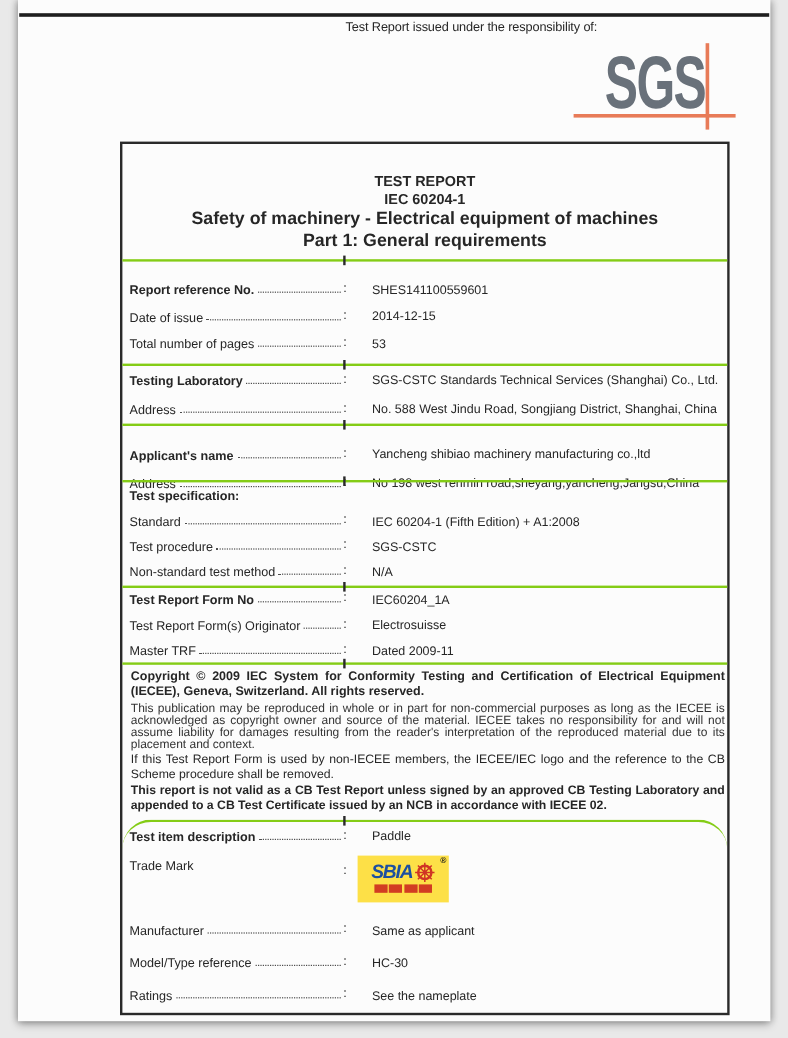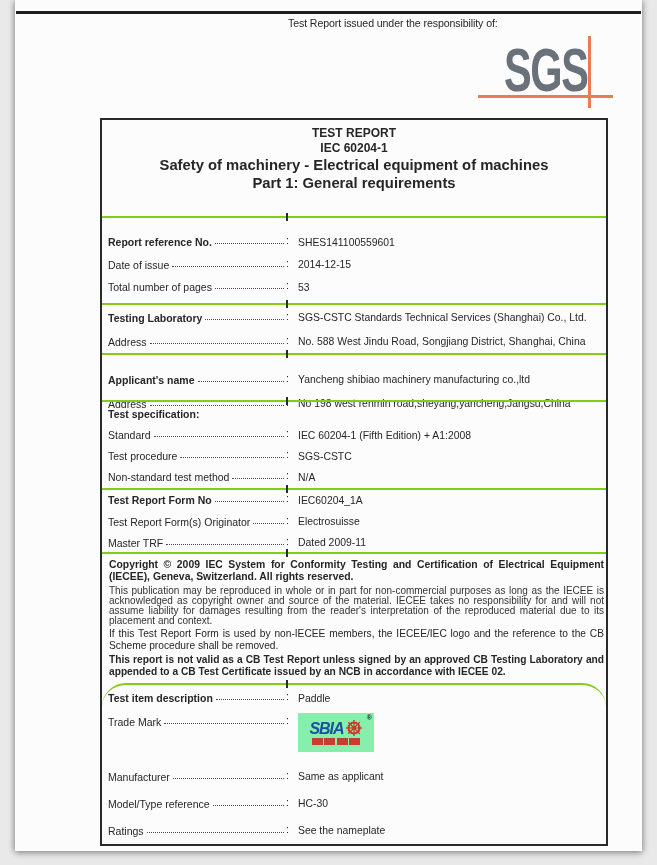--- a/index.html
+++ b/index.html
@@ -31,21 +31,21 @@
   .doc-table{
     position:absolute;left:85px;top:118px;width:508px;height:728px;
     border:2px solid #2a2a2a;box-sizing:border-box;
     display:flex;flex-direction:column;background:#fcfcfc;
   }
   .sec{box-sizing:border-box;position:relative;}
   .sec + .sec{border-top:2px solid #84cc16;}
   .sec.tick::before{
     content:"";position:absolute;left:184px;top:-5px;width:2px;height:8px;background:#2a2a2a;
   }
-  .sec-title{height:97px;text-align:center;padding-top:6px;}
+  .sec-title{height:97px;text-align:center;padding-top:24px;}
   .tl-sm{font-size:12px;font-weight:bold;line-height:15px;}
   .tl-lg{font-size:14.8px;font-weight:bold;line-height:18px;}
   .sec-report{height:88px;padding-top:13px;}
   .sec-lab{height:50px;padding-top:1px;}
   .sec-app{height:47px;padding-top:13px;}
   .sec-spec{height:88px;padding-top:2px;}
   .sec-trf{height:64px;}
   .sec-copy{height:133px;padding:5px 2px 0 7px;}
   .sec-item{flex:1;padding-top:2px;border-radius:24px;}
 
@@ -54,36 +54,36 @@
   .sec-spec .row{height:21px;}
   .sec-trf .row{height:21.3px;}
   .lblwrap{display:flex;align-items:baseline;width:180px;flex:none;}
   .lbl{white-space:nowrap;}
   .b{font-weight:bold;}
   .leader{
     flex:1;border-bottom:1.7px dotted #4c4c4c;margin:0 4px 2px 3px;
     position:relative;height:1px;align-self:flex-end;margin-bottom:4px;
   }
   .leader::after{content:":";position:absolute;right:-5px;bottom:-3px;font-size:10.5px;color:#262626;}
-  .val{margin-left:10px;white-space:nowrap;font-size:10.4px;}
+  .val{margin-left:22px;white-space:nowrap;font-size:10.4px;}
 
   .cp{margin:0;text-align:justify;}
   .cp1{font-size:10.4px;font-weight:bold;line-height:12.5px;}
   .cp2{font-size:10px;line-height:10px;margin-top:2px;color:#333;}
   .cp3{font-size:10.2px;line-height:12.5px;margin-top:2px;}
   .cp4{font-size:10.2px;font-weight:bold;line-height:12.5px;margin-top:1px;}
 
   .sec-item .row-item{height:22px;}
   .row-tm{height:50px;align-items:flex-start;padding-top:4px;}
-  .row-tm .lblwrap{margin-top:3px;}
+  .row-tm .lblwrap{margin-top:3px;flex-direction:column;}
   .sec-item .row-std{height:27px;}
 
   
   .tm{
-    margin-left:10px;width:76px;height:39px;background:#86efac;position:relative;
+    margin-left:10px;width:76px;height:39px;background:#fde047;position:relative;
     display:flex;flex-direction:column;align-items:center;justify-content:center;flex:none;
   }
   .tm-reg{position:absolute;top:1px;right:2px;font-size:7px;font-weight:bold;color:#1c1c1c;}
   .tm-top{display:flex;align-items:center;}
   .tm-text{
     color:#1c4fa1;font-weight:bold;font-style:italic;font-size:16px;
     letter-spacing:-1px;line-height:16px;
   }
   .tm-wheel{margin-left:1px;margin-top:-2px;}
   .tm-band{width:48px;height:7px;display:flex;gap:1.5px;margin-top:1px;}

